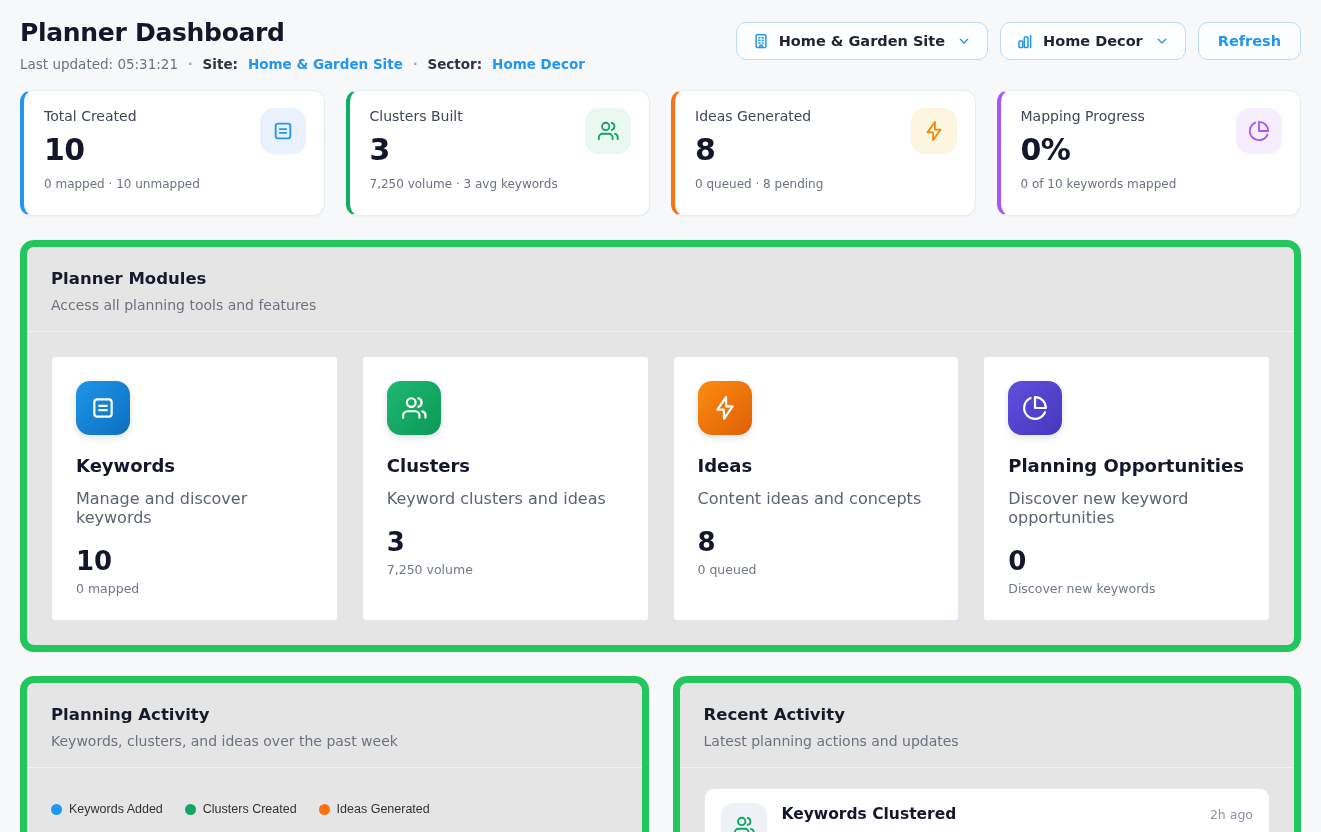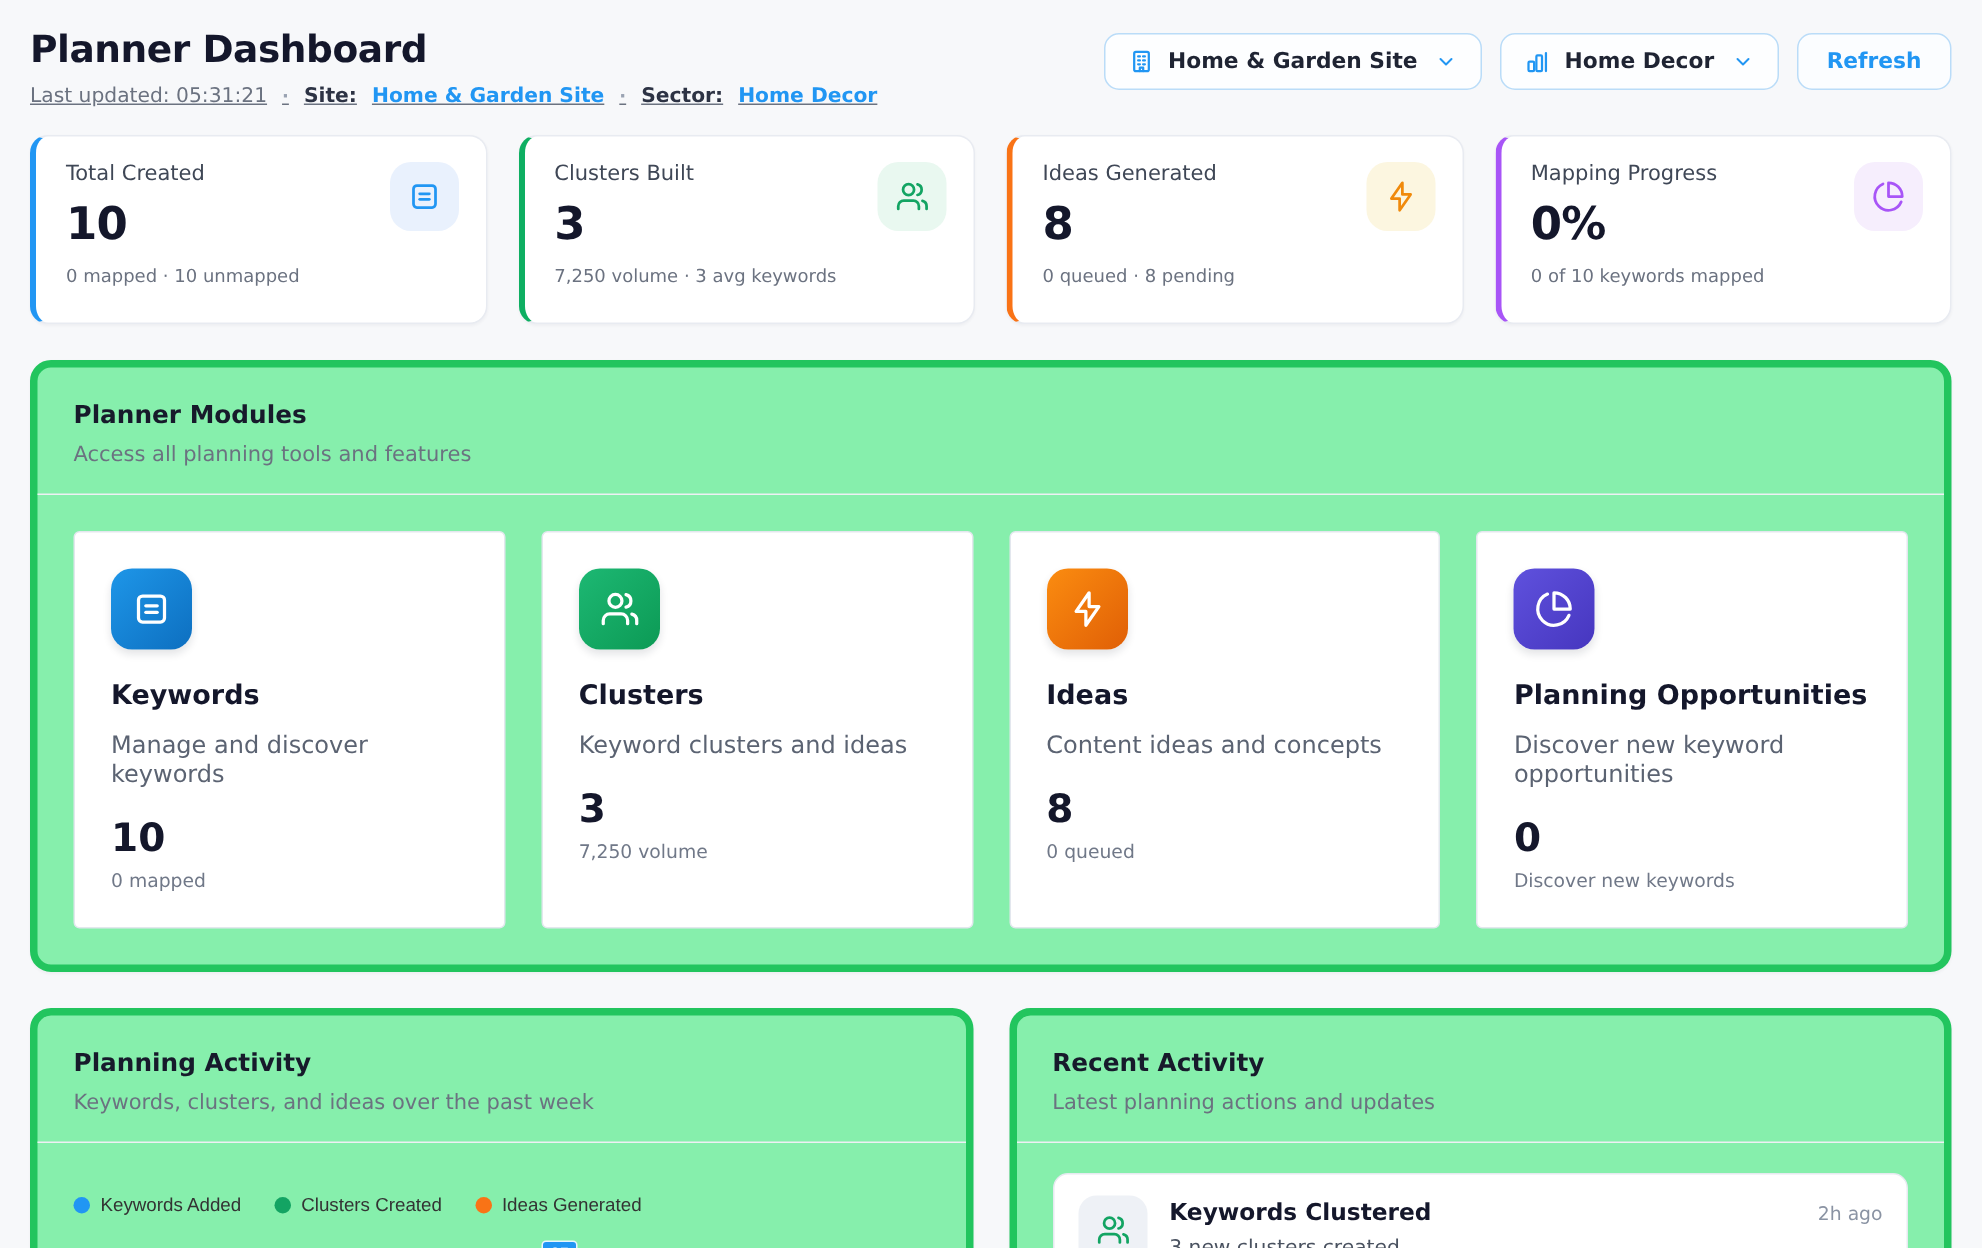--- a/index.html
+++ b/index.html
@@ -8,21 +8,21 @@
     font-family: "DejaVu Sans", "Liberation Sans", sans-serif;
     background: #f7f8fa;
     color: #171a2b;
     overflow: hidden;
   }
   .page { width: 1321px; height: 832px; padding: 18px 20px 0 20px; overflow: hidden; }
 
   
   .header-row { display: flex; justify-content: space-between; align-items: flex-start; }
   .page-title { font-size: 25px; font-weight: 800; letter-spacing: -0.3px; color: #14172b; }
-  .meta-row { display: flex; align-items: center; gap: 10px; margin-top: 9px; font-size: 13.5px; color: #6b7280; text-decoration: underline; }
+  .meta-row { display: flex; align-items: center; gap: 10px; margin-top: 9px; font-size: 13.5px; color: #6b7280; }
   .meta-sep { color: #9aa3b2; font-weight: 700; font-size: 12px; }
   .meta-label { color: #2d3344; font-weight: 700; }
   .meta-link { color: #2196f3; font-weight: 600; text-decoration: none; cursor: pointer; }
   .controls { display: flex; gap: 12px; align-items: center; margin-top: 4px; }
   .select-btn, .refresh-btn {
     display: flex; align-items: center; gap: 9px;
     height: 38px; padding: 0 15px;
     background: #fdfeff; border: 1px solid #badcf8; border-radius: 10px;
     font-size: 14.5px; font-weight: 600; color: #1f2433; cursor: pointer;
     font-family: inherit;
@@ -52,21 +52,21 @@
     width: 46px; height: 46px; border-radius: 14px;
     display: flex; align-items: center; justify-content: center;
   }
   .ib-blue   { background: #e9f1fd; color: #2196f3; }
   .ib-green  { background: #e9f8f0; color: #13a463; }
   .ib-amber  { background: #fcf6e0; color: #f08a0c; }
   .ib-purple { background: #f6eefd; color: #a855f7; }
 
   
   .panel {
-    background: #86efac; border: 5px solid #22c55e; border-radius: 14px;
+    background: #e5e5e5; border: 7px solid #22c55e; border-radius: 14px;
     box-shadow: 0 1px 2px rgba(16,24,40,.04); margin-top: 24px;
   }
   .panel-header { padding: 22px 24px 18px 24px; border-bottom: 1px solid #eef0f4; }
   .panel-title { font-size: 16.5px; font-weight: 800; color: #171a2b; }
   .panel-subtitle { font-size: 14px; color: #6b7280; margin-top: 9px; }
 
   
   .modules-grid { display: grid; grid-template-columns: repeat(4, 1fr); gap: 24px; padding: 24px; }
   .module-card {
     border: 1px solid #e3e7ee; border-radius: 4px; padding: 24px; background: #fff;

